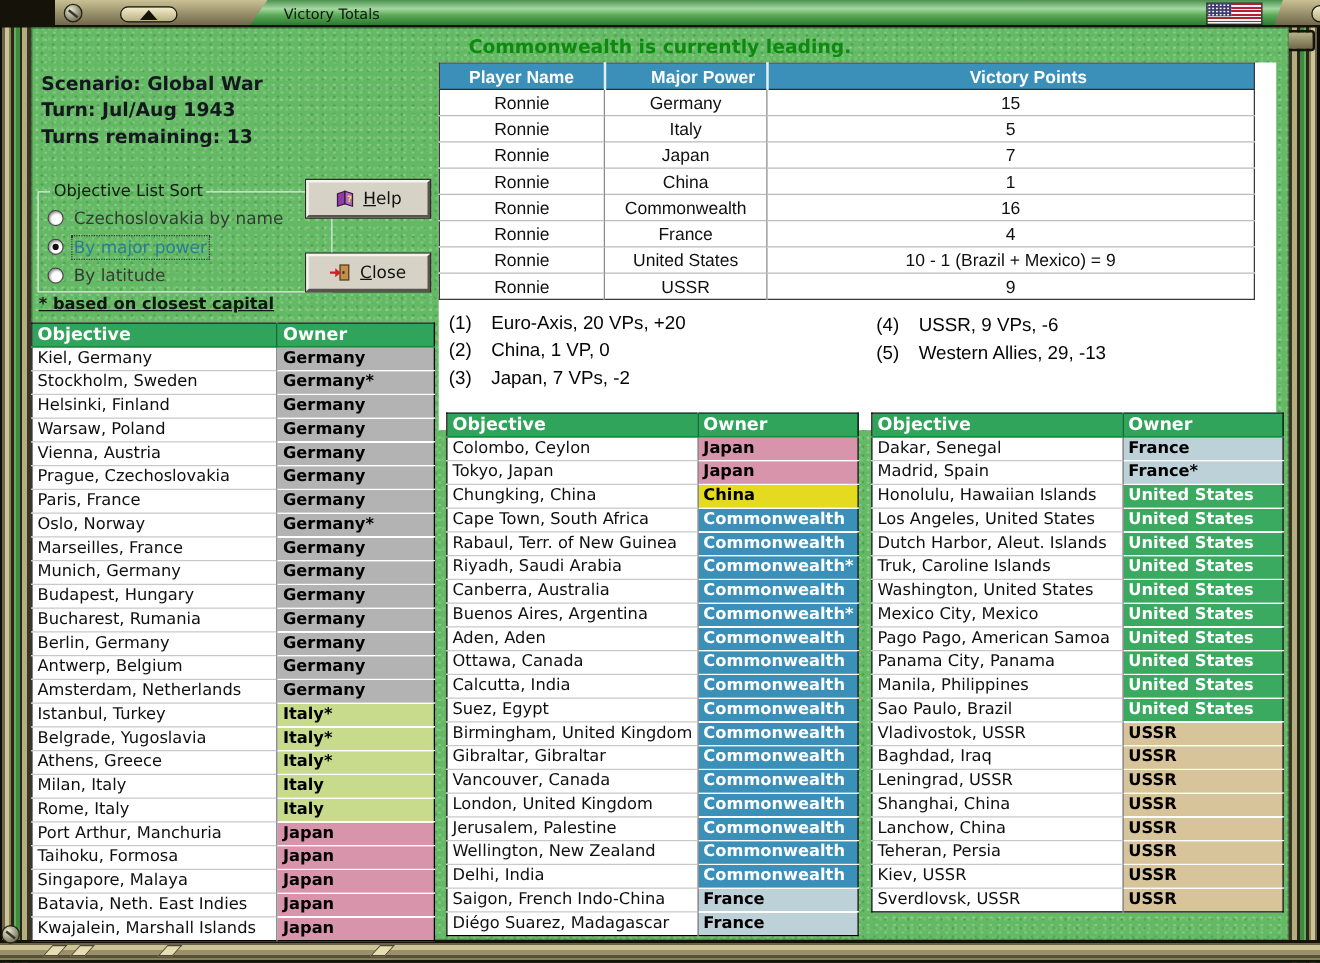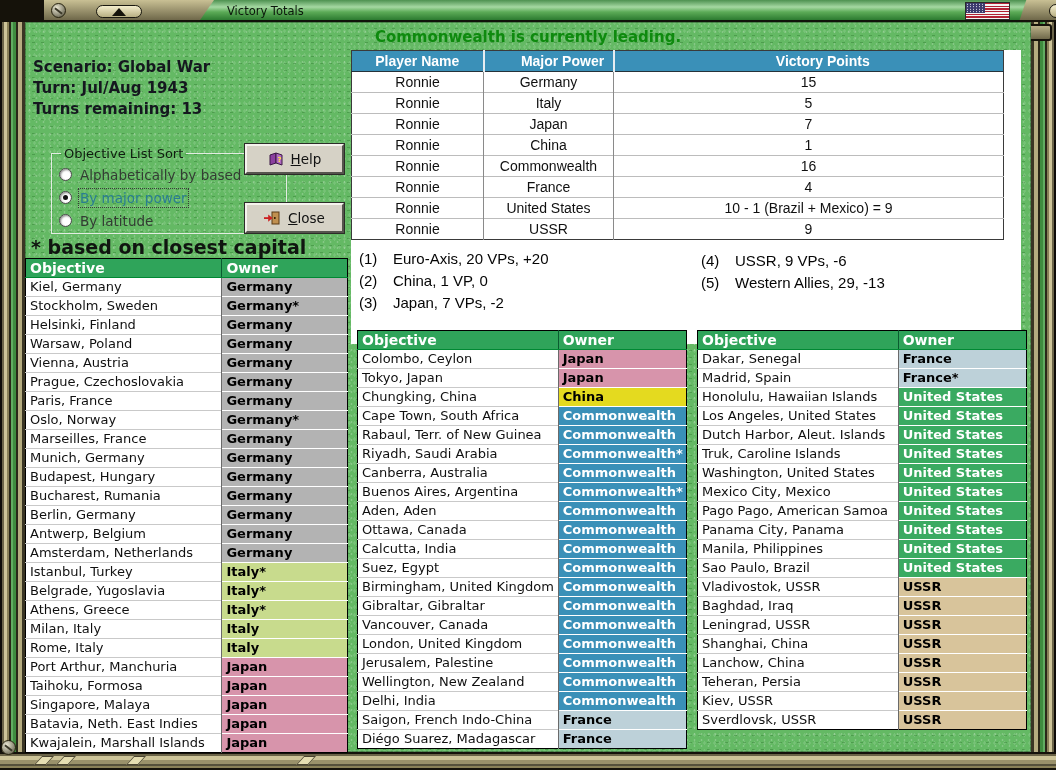--- a/index.html
+++ b/index.html
@@ -59,29 +59,29 @@
       radial-gradient(rgba(18,88,18,.28) 1px, transparent 1.2px),
       radial-gradient(rgba(255,255,255,.12) 1px, transparent 1.2px);
     background-size:7px 6px, 9px 7px, 5px 8px;
     background-position:1px 1px, 4px 3px, 2px 5px;
     box-shadow: inset 0 0 0 1px rgba(10,30,10,.35);
   }
   .leading { position:absolute; top:6px; left:0; width:100%; text-align:center; font-size:15px; font-weight:bold; }
   .info { position:absolute; left:8px; top:36px; font-size:15px; font-weight:bold; color:#15181f; }
   .info div { height:21px; }
   
-  .sortbox { position:absolute; left:5px; top:124px; width:236px; height:88px; border:1px solid #e3ece3; padding:2px 7px;margin-left:21px; }
+  .sortbox { position:absolute; left:5px; top:124px; width:236px; height:88px; border:1px solid #e3ece3; padding:2px 7px; }
   .sortbox legend { padding:0 3px; margin-left:2px; font-size:13px; color:#101c10; }
   .opt-row { display:flex; align-items:center; gap:8px; height:23px; cursor:default; }
   .radio { width:13px; height:13px; border-radius:50%; background:#fff; border:1px solid #4a4a4a;
     box-shadow:inset 1px 1px 2px rgba(0,0,0,.45); flex:0 0 auto; position:relative; }
   .radio.sel::after { content:""; position:absolute; left:3px; top:3px; width:5px; height:5px; border-radius:50%; background:#101010; }
   .opt-label { font-size:13.5px; color:#333c33; }
   .opt-label.sel { color:#2a7d92; outline:1px dotted #3a3a3a; outline-offset:1px; }
-  .footnote { position:absolute; left:6px; top:214px; font-size:19px; font-weight:bold; color:#101510; }
+  .footnote { position:absolute; left:6px; top:214px; font-size:13px; font-weight:bold; color:#101510;text-decoration:underline; }
   
   .btn {
     position:absolute; width:99px; height:30px; background:#d6d2c6;
     border-top:2px solid #f5f3ed; border-left:2px solid #f5f3ed;
     border-right:2px solid #55544d; border-bottom:2px solid #55544d;
     box-shadow:0 0 0 1px #2c2c28;
     display:flex; align-items:center; justify-content:center; gap:7px;
     font-size:13.5px; color:#111; cursor:default;
   }
   .btn-help  { left:220px; top:122px; }
@@ -160,21 +160,21 @@
       <div>Scenario: Global War</div>
       <div>Turn: Jul/Aug 1943</div>
       <div>Turns remaining: 13</div>
     </div>
 
     <fieldset class="sortbox">
       <legend>Objective List Sort</legend>
       <div id="sort-options">
           <div class="opt-row">
             <span class="radio"></span>
-            <span class="opt-label">Alphabetically by based</span>
+            <span class="opt-label">Czechoslovakia by name</span>
           </div>
           <div class="opt-row">
             <span class="radio sel"></span>
             <span class="opt-label sel">By major power</span>
           </div>
           <div class="opt-row">
             <span class="radio"></span>
             <span class="opt-label">By latitude</span>
           </div>
         </div>

